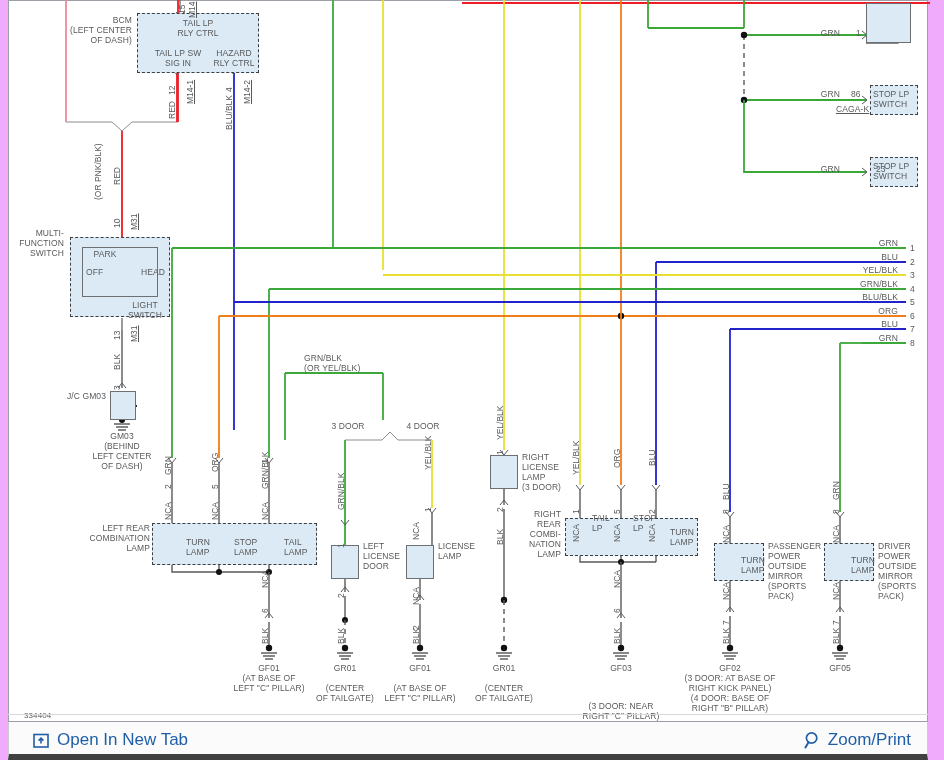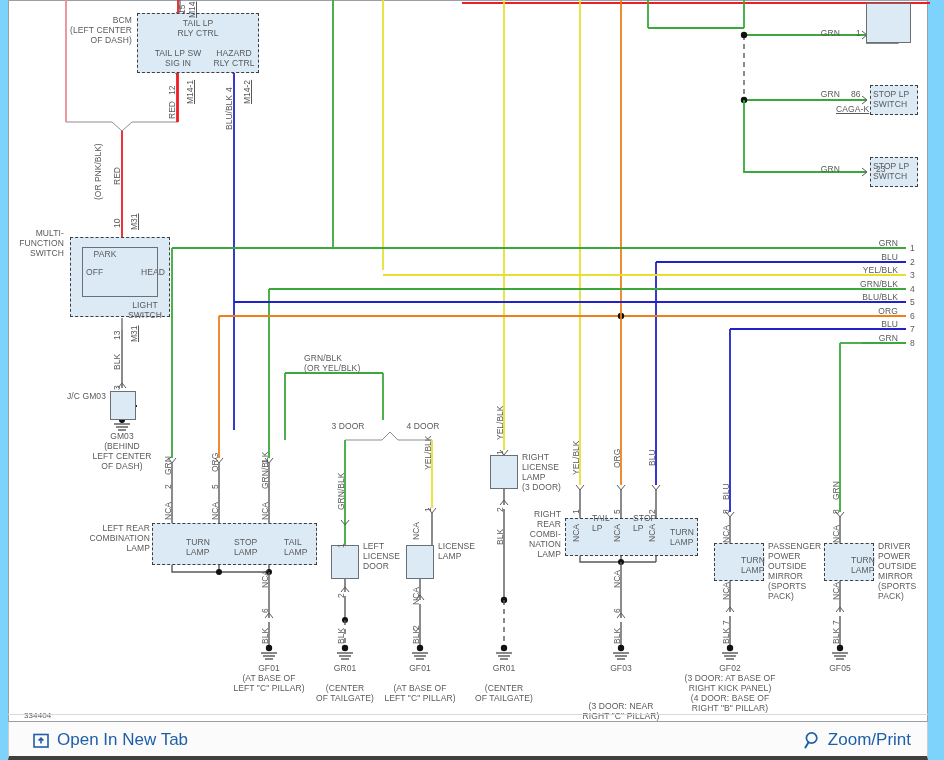--- a/index.html
+++ b/index.html
@@ -1,30 +1,30 @@
 <!DOCTYPE html>
 <html><head>
 <meta charset="utf-8">
 <style>
   html,body{margin:0;padding:0;background:#ffffff;}
   body{font-family:"Liberation Sans",sans-serif;}
-  #page{position:relative;width:944px;height:760px;background:#7dd3fc;overflow:hidden;}
+  #page{position:relative;width:944px;height:760px;background:#f0abfc;overflow:hidden;}
   #diagram-frame{position:absolute;left:8px;top:0px;width:920px;height:722px;border:1px solid #9aa0a6;background:#fff;box-sizing:border-box;}
   #canvas{position:absolute;left:0;top:0;width:944px;height:722px;}
   .lbl{position:absolute;color:#58595b;font-size:8.5px;line-height:10px;letter-spacing:0.1px;white-space:pre;}
   .lbl.c{text-align:center;}
   .lbl.r{text-align:right;}
   .vlbl{position:absolute;color:#58595b;font-size:8.5px;line-height:9px;white-space:nowrap;
         transform-origin:0 0;transform:rotate(-90deg);}
   .box{position:absolute;background:#dbeaf5;border:1px solid #5d6166;box-sizing:border-box;}
   .box.dash{border:1px dashed #3c3f42;background:#dbeaf5;}
   .box.plain{background:#dbeaf5;border:1px solid #6b7075;}
   .innerbox{position:absolute;background:transparent;border:1px solid #6b7075;box-sizing:border-box;}
   #bottombar{position:absolute;left:8px;top:722px;width:920px;height:38px;background:#fbfbfb;
-             border-left:1px solid #c9ccd1;border-right:1px solid #c9ccd1;border-bottom:4px solid #404040;box-sizing:border-box;}
+             border-left:1px solid #c9ccd1;border-right:1px solid #c9ccd1;border-bottom:6px solid #404040;box-sizing:border-box;}
   .barlink{position:absolute;top:8px;color:#1f5fa9;font-size:17px;font-family:"Liberation Sans",sans-serif;
            display:flex;align-items:center;gap:7px;cursor:pointer;}
   #open-new-tab{left:24px;}
   #zoom-print{right:16px;}
   .barlink span.txt{line-height:20px;}
   #sep{position:absolute;left:8px;top:714px;width:920px;height:1px;background:#d7d9dd;}
 </style>
 </head>
 <body>
 

